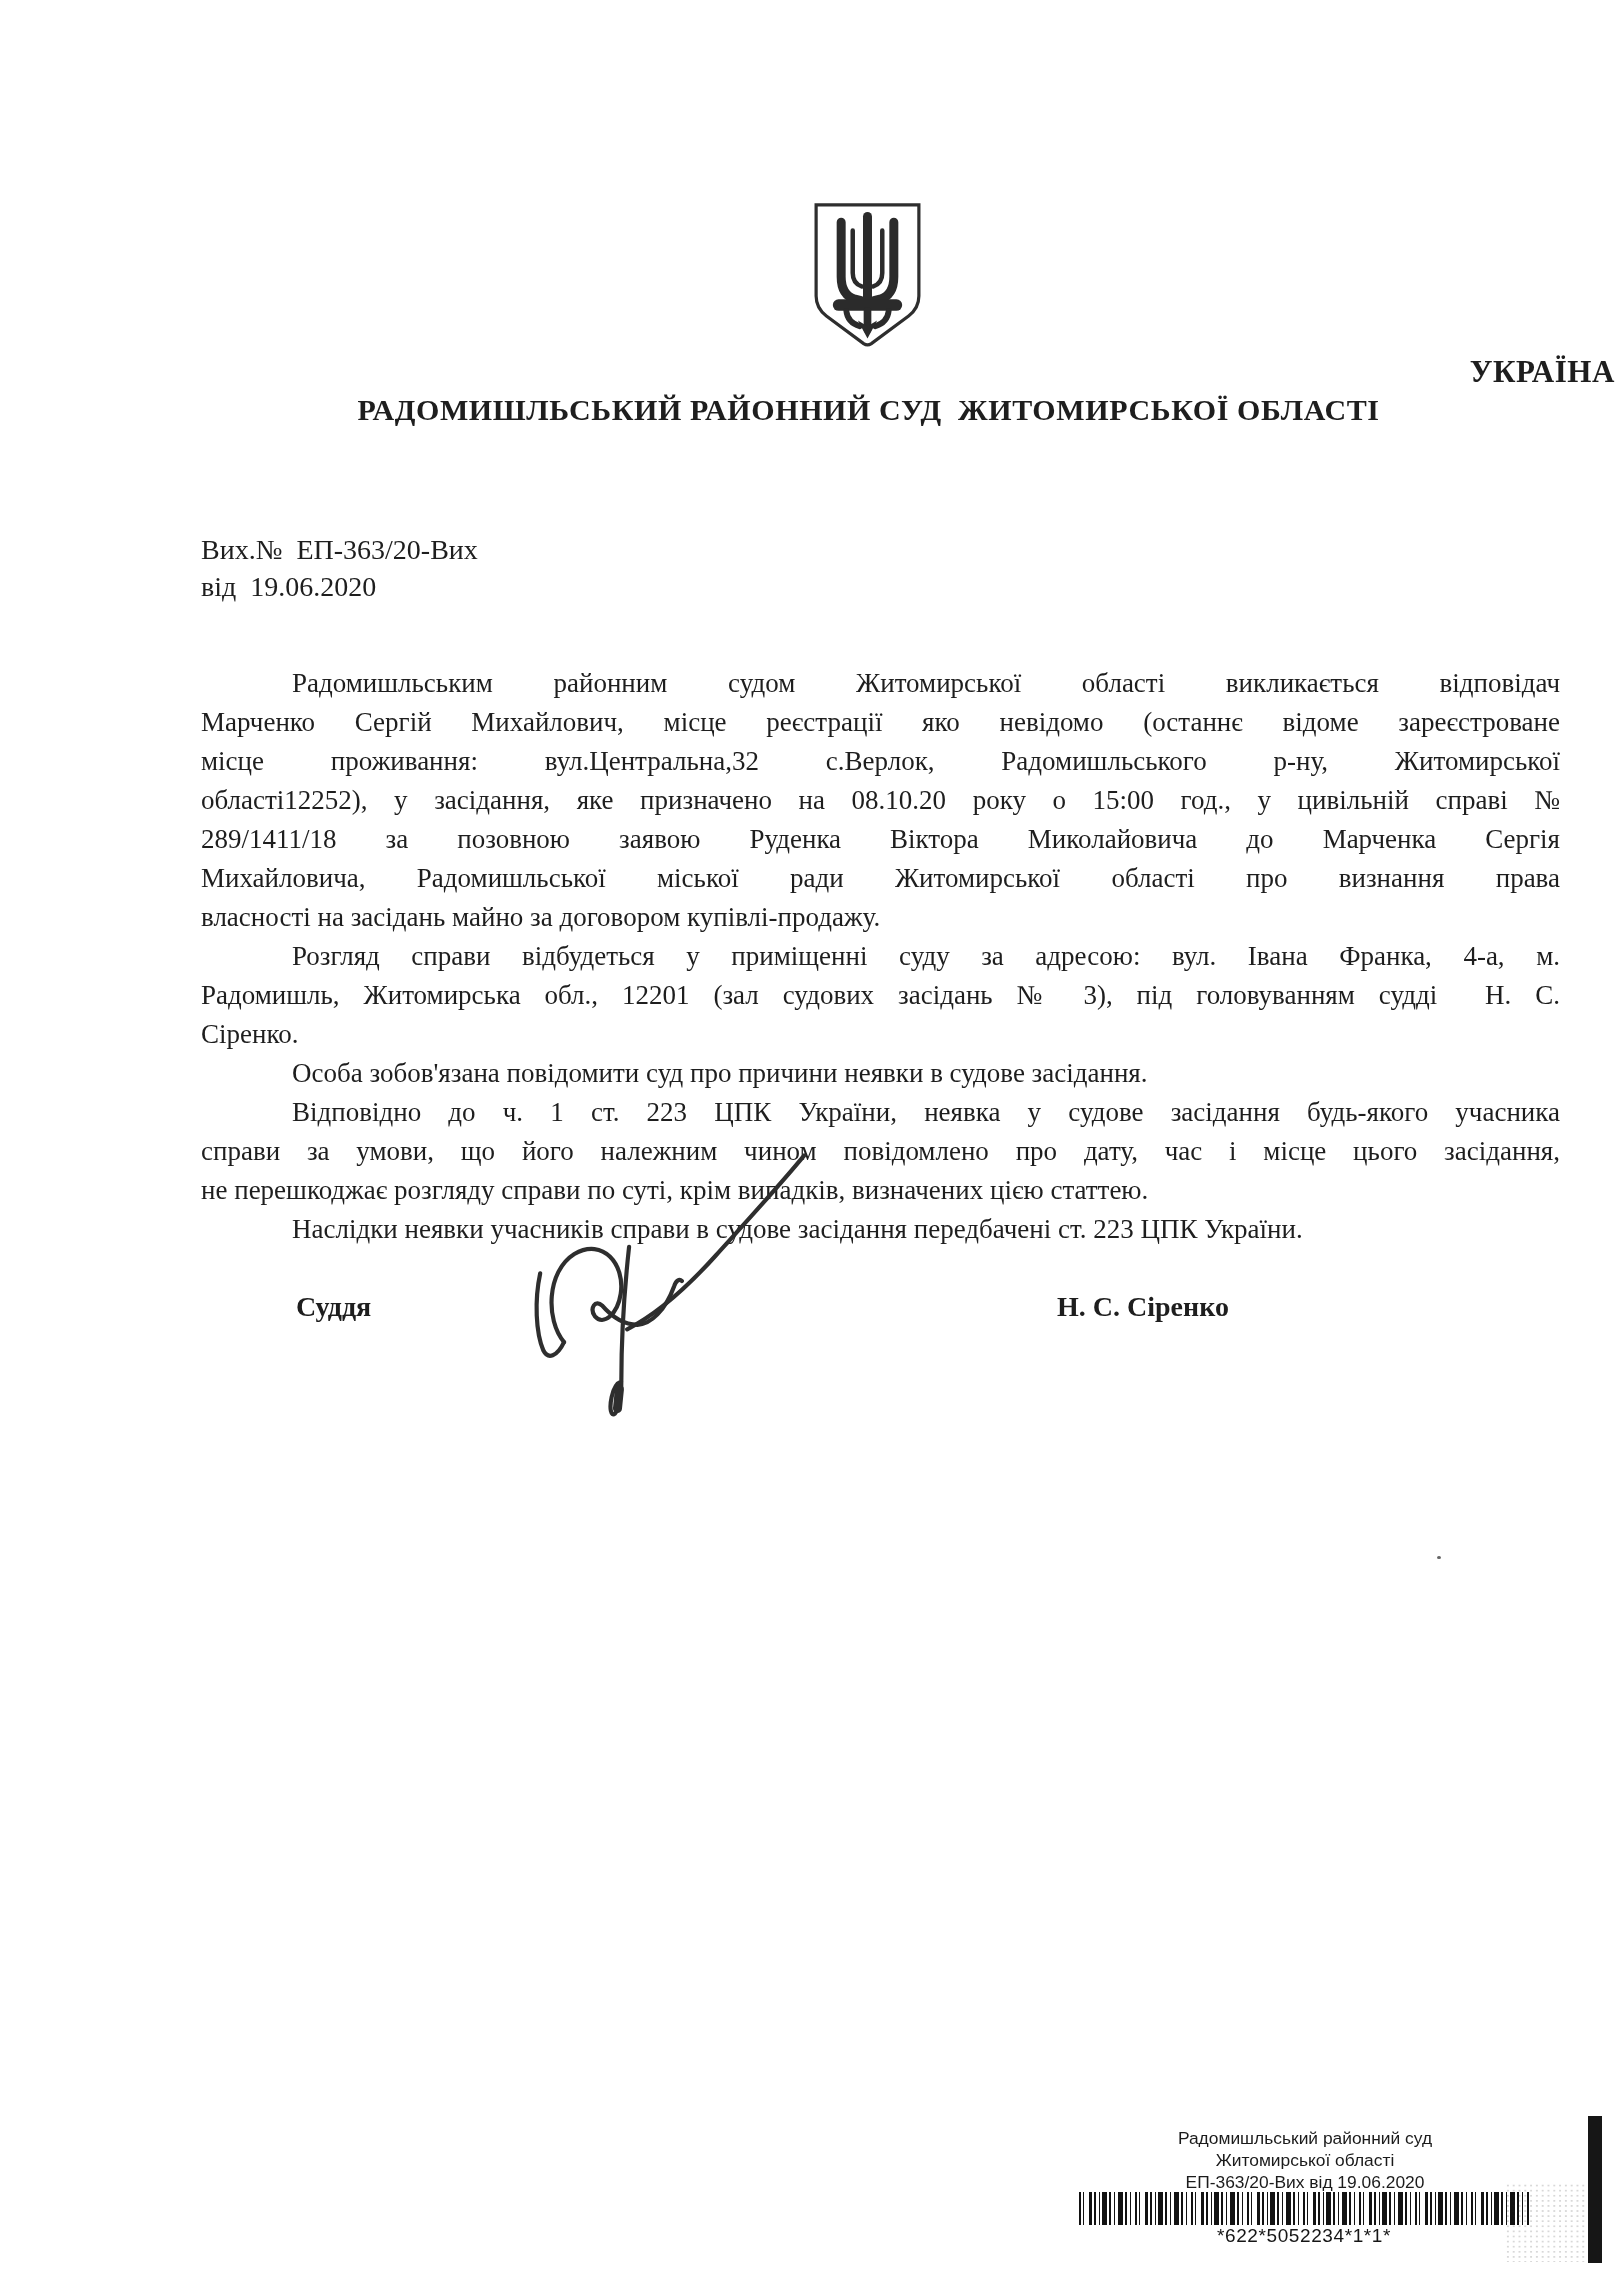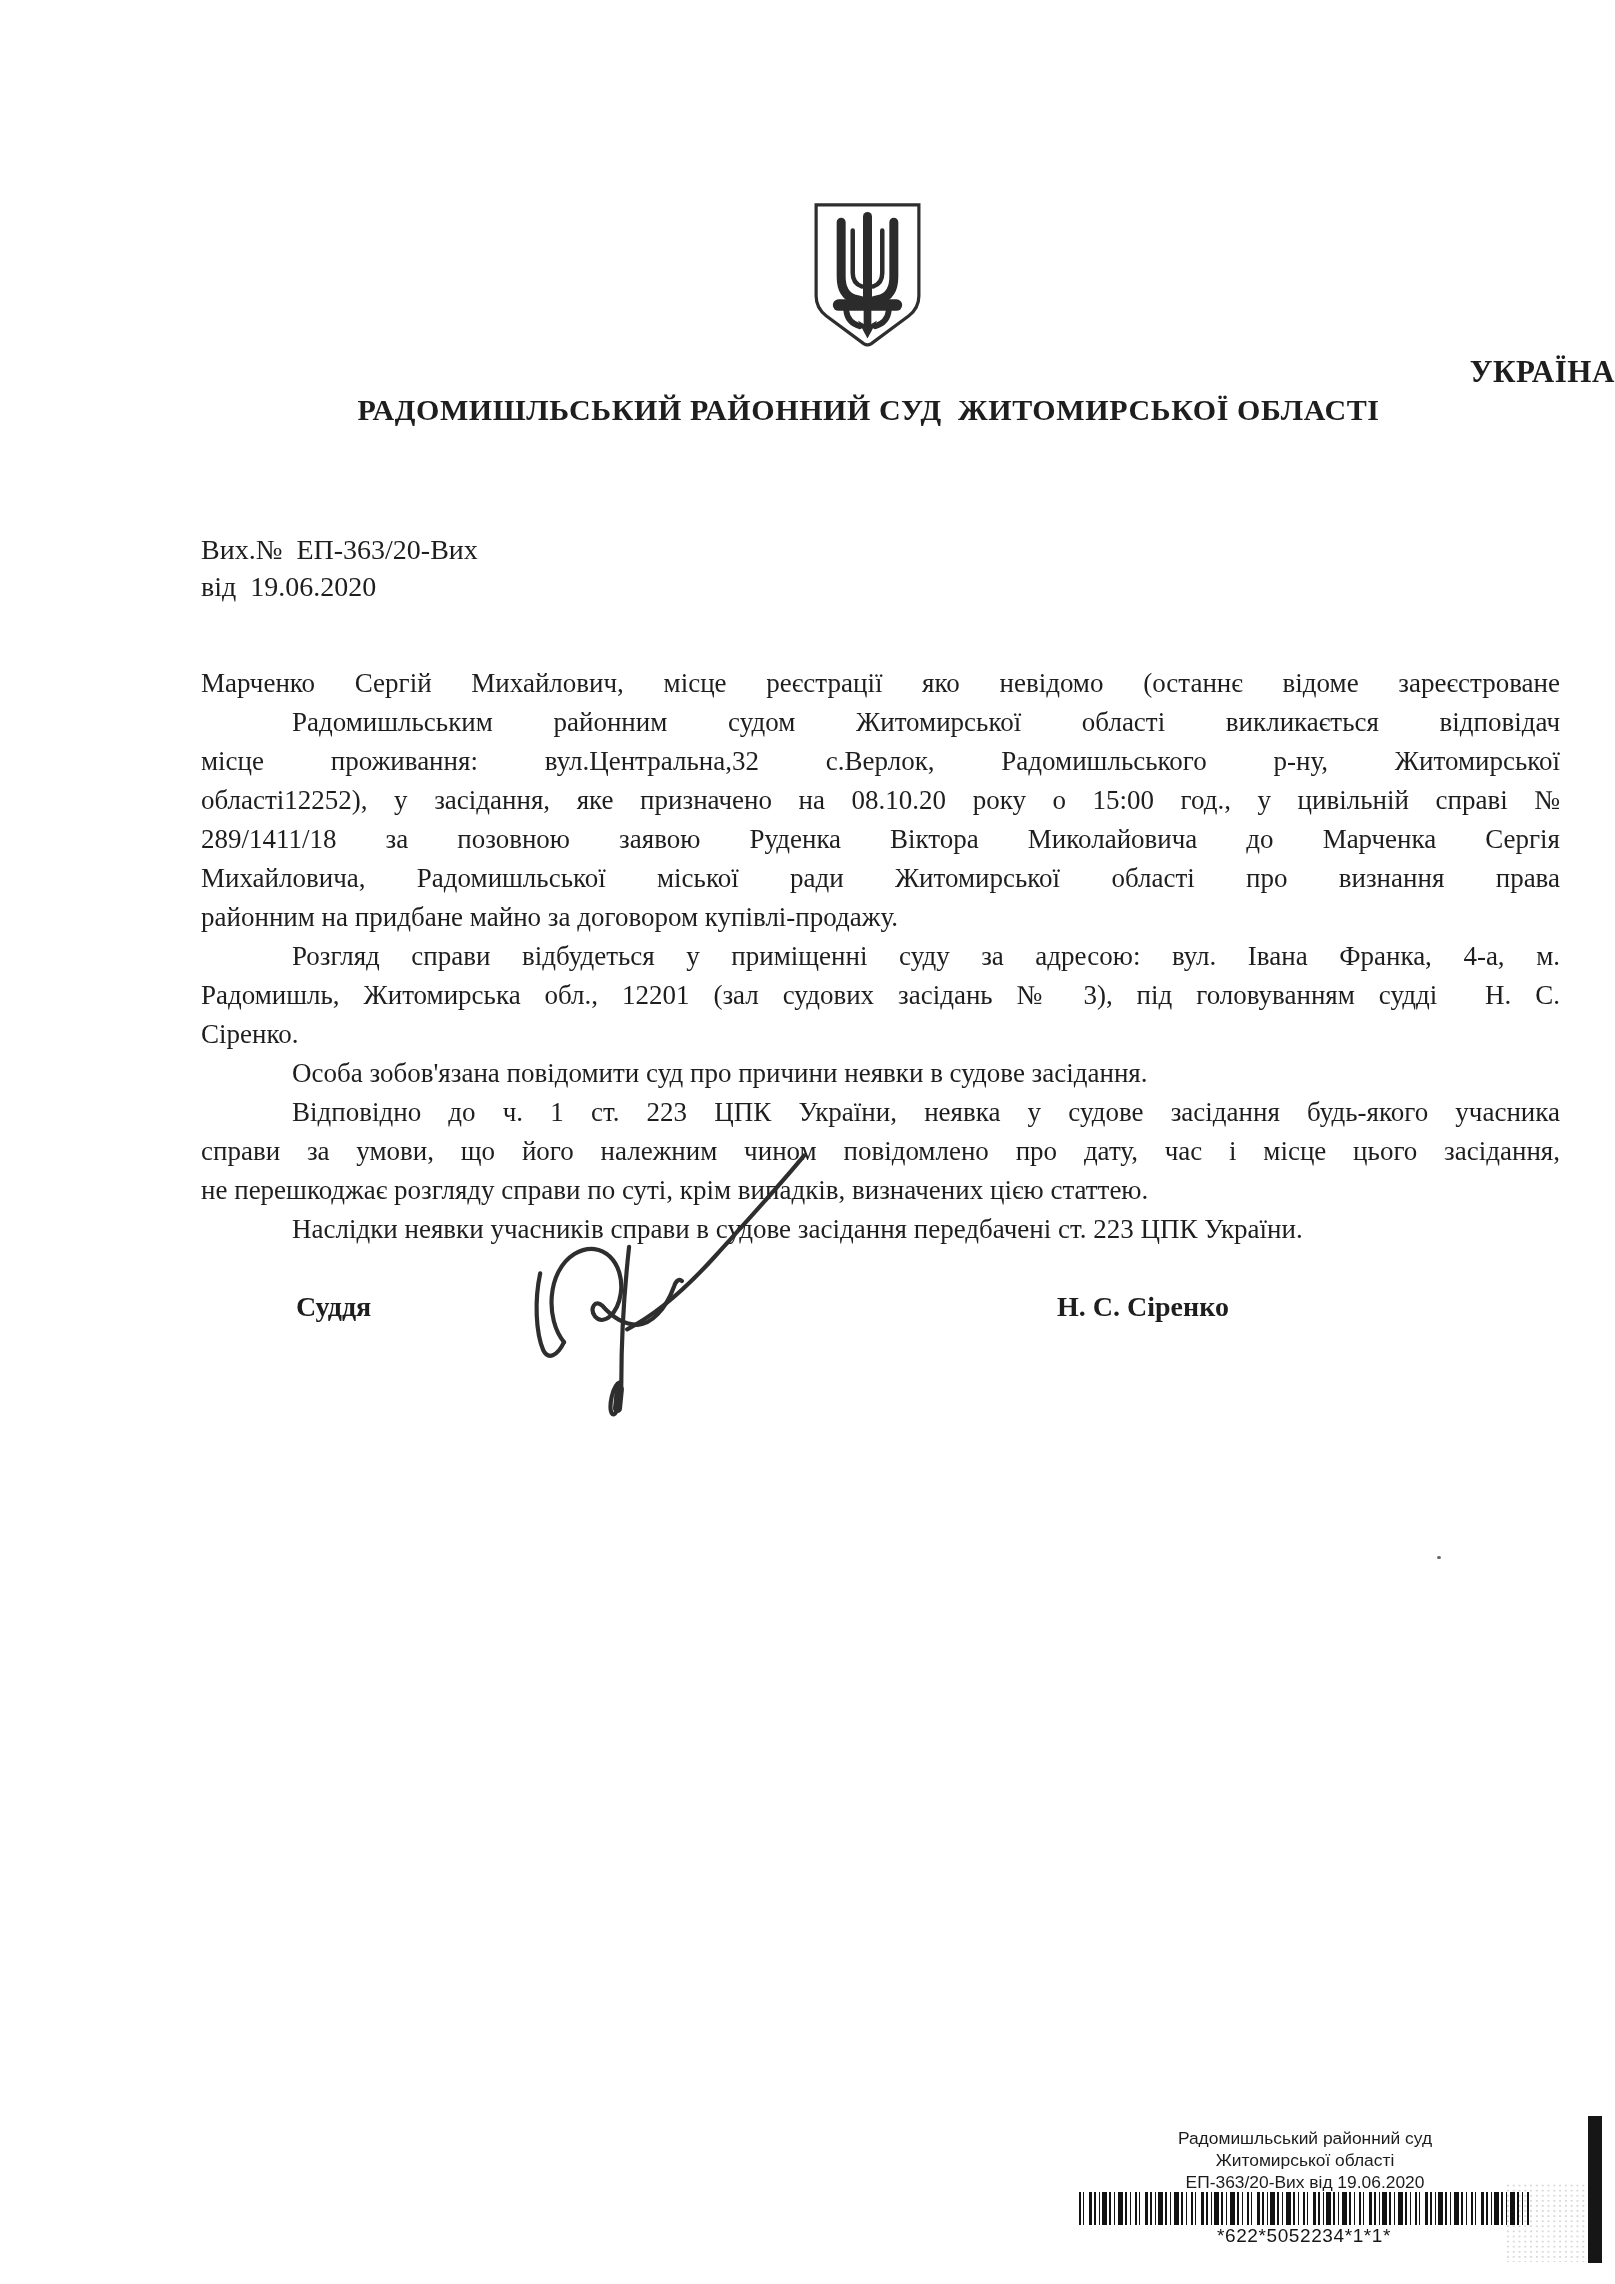--- a/index.html
+++ b/index.html
@@ -71,27 +71,27 @@
 
   <div class="country">УКРАЇНА</div>
   <div class="court-name">РАДОМИШЛЬСЬКИЙ РАЙОННИЙ СУД&nbsp; ЖИТОМИРСЬКОЇ ОБЛАСТІ</div>
 
   <div class="refblock">
     <div>Вих.№&nbsp; ЕП-363/20-Вих</div>
     <div>від&nbsp; 19.06.2020</div>
   </div>
 
   <div class="bodytext">
+      <div class="line just ind"><span>Радомишльським районним судом Житомирської області викликається відповідач</span></div>
       <div class="line just"><span>Марченко Сергій Михайлович, місце реєстрації яко невідомо (останнє відоме зареєстроване</span></div>
-      <div class="line just ind"><span>Радомишльським районним судом Житомирської області викликається відповідач</span></div>
       <div class="line just"><span>місце проживання: вул.Центральна,32 с.Верлок, Радомишльського р-ну, Житомирської</span></div>
       <div class="line just"><span>області12252), у засідання, яке призначено на </span><b>08.10.20 року о 15:00 год.</b><span>, у цивільній справі №</span></div>
       <div class="line just"><span>289/1411/18 за позовною заявою Руденка Віктора Миколайовича до Марченка Сергія</span></div>
       <div class="line just"><span>Михайловича, Радомишльської міської ради Житомирської області про визнання права</span></div>
-      <div class="line"><span>районним на придбане майно за договором купівлі-продажу.</span></div>
+      <div class="line"><span>власності на засідань майно за договором купівлі-продажу.</span></div>
       <div class="line just ind"><span>Розгляд справи відбудеться у приміщенні суду за адресою: вул. Івана Франка, 4-а, м.</span></div>
       <div class="line just"><span>Радомишль, Житомирська обл., 12201 (зал судових засідань № 3), під головуванням судді&nbsp; Н. С.</span></div>
       <div class="line"><span>Сіренко.</span></div>
       <div class="line ind"><span>Особа зобов'язана повідомити суд про причини неявки в судове засідання.</span></div>
       <div class="line just ind"><span>Відповідно до ч. 1 ст. 223 ЦПК України, неявка у судове засідання будь-якого учасника</span></div>
       <div class="line just"><span>справи за умови, що його належним чином повідомлено про дату, час і місце цього засідання,</span></div>
       <div class="line"><span>не перешкоджає розгляду справи по суті, крім випадків, визначених цією статтею.</span></div>
       <div class="line ind"><span>Наслідки неявки учасників справи в судове засідання передбачені ст. 223 ЦПК України.</span></div>
     </div>
 

